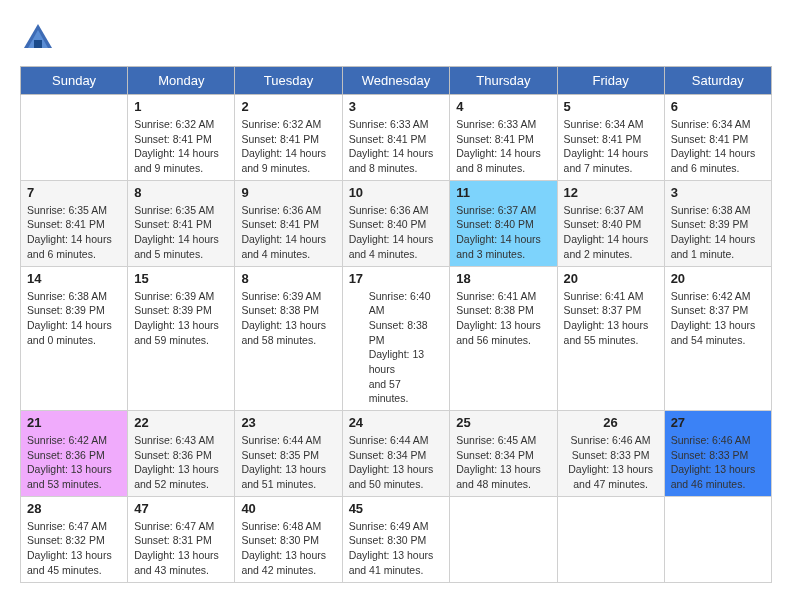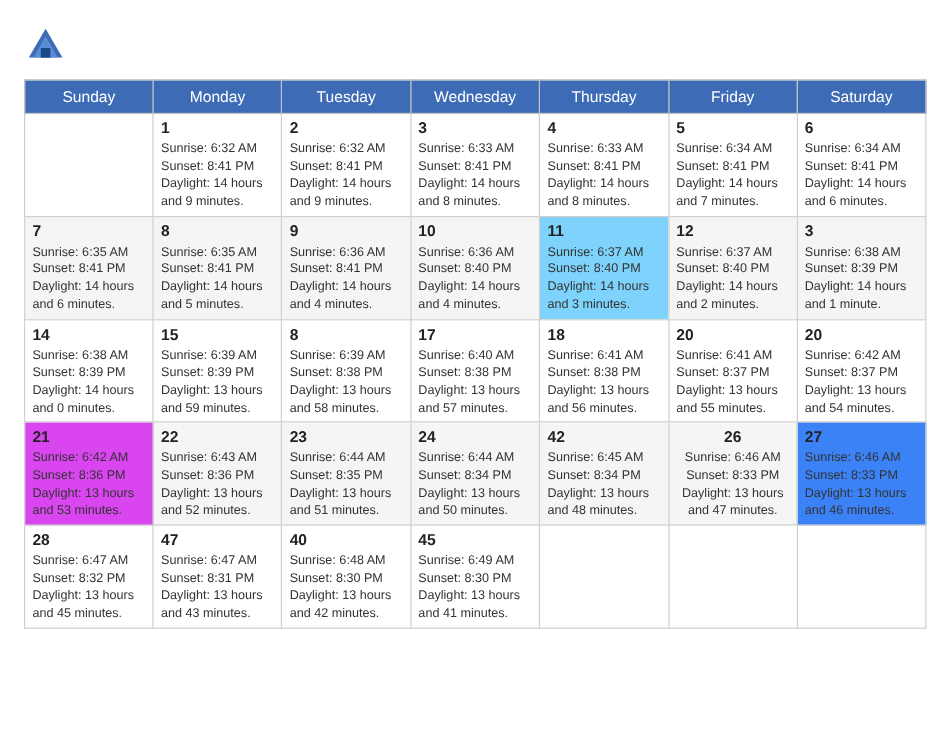--- a/index.html
+++ b/index.html
@@ -236,21 +236,21 @@
         </td>
         <td>
           <div class="day-number">8</div>
           <div class="day-info" style="white-space: pre-line;">Sunrise: 6:39 AM
 Sunset: 8:38 PM
 Daylight: 13 hours
 and 58 minutes.</div>
         </td>
         <td>
           <div class="day-number">17</div>
-          <div class="day-info" style="white-space: pre-line;">Sunrise: 6:40 AM
+          <div class="day-info" style="white-space: pre-line; margin-left: 20px;">Sunrise: 6:40 AM
 Sunset: 8:38 PM
 Daylight: 13 hours
 and 57 minutes.</div>
         </td>
         <td>
           <div class="day-number">18</div>
           <div class="day-info" style="white-space: pre-line;">Sunrise: 6:41 AM
 Sunset: 8:38 PM
 Daylight: 13 hours
 and 56 minutes.</div>
@@ -264,21 +264,21 @@
         </td>
         <td>
           <div class="day-number">20</div>
           <div class="day-info" style="white-space: pre-line;">Sunrise: 6:42 AM
 Sunset: 8:37 PM
 Daylight: 13 hours
 and 54 minutes.</div>
         </td>
       </tr>
       <tr>
-        <td style="background: #d946ef;">
+        <td style="background: #f0abfc;">
           <div class="day-number">21</div>
           <div class="day-info" style="white-space: pre-line;">Sunrise: 6:42 AM
 Sunset: 8:36 PM
 Daylight: 13 hours
 and 53 minutes.</div>
         </td>
         <td style="background: rgb(245, 245, 245);">
           <div class="day-number">22</div>
           <div class="day-info" style="white-space: pre-line;">Sunrise: 6:43 AM
 Sunset: 8:36 PM
@@ -293,21 +293,21 @@
 and 51 minutes.</div>
         </td>
         <td style="background: rgb(245, 245, 245);">
           <div class="day-number">24</div>
           <div class="day-info" style="white-space: pre-line;">Sunrise: 6:44 AM
 Sunset: 8:34 PM
 Daylight: 13 hours
 and 50 minutes.</div>
         </td>
         <td style="background: rgb(245, 245, 245);">
-          <div class="day-number">42</div>
+          <div class="day-number">25</div>
           <div class="day-info" style="white-space: pre-line;">Sunrise: 6:45 AM
 Sunset: 8:34 PM
 Daylight: 13 hours
 and 48 minutes.</div>
         </td>
         <td style="background: rgb(245, 245, 245); text-align: center;">
           <div class="day-number">26</div>
           <div class="day-info" style="white-space: pre-line;">Sunrise: 6:46 AM
 Sunset: 8:33 PM
 Daylight: 13 hours

